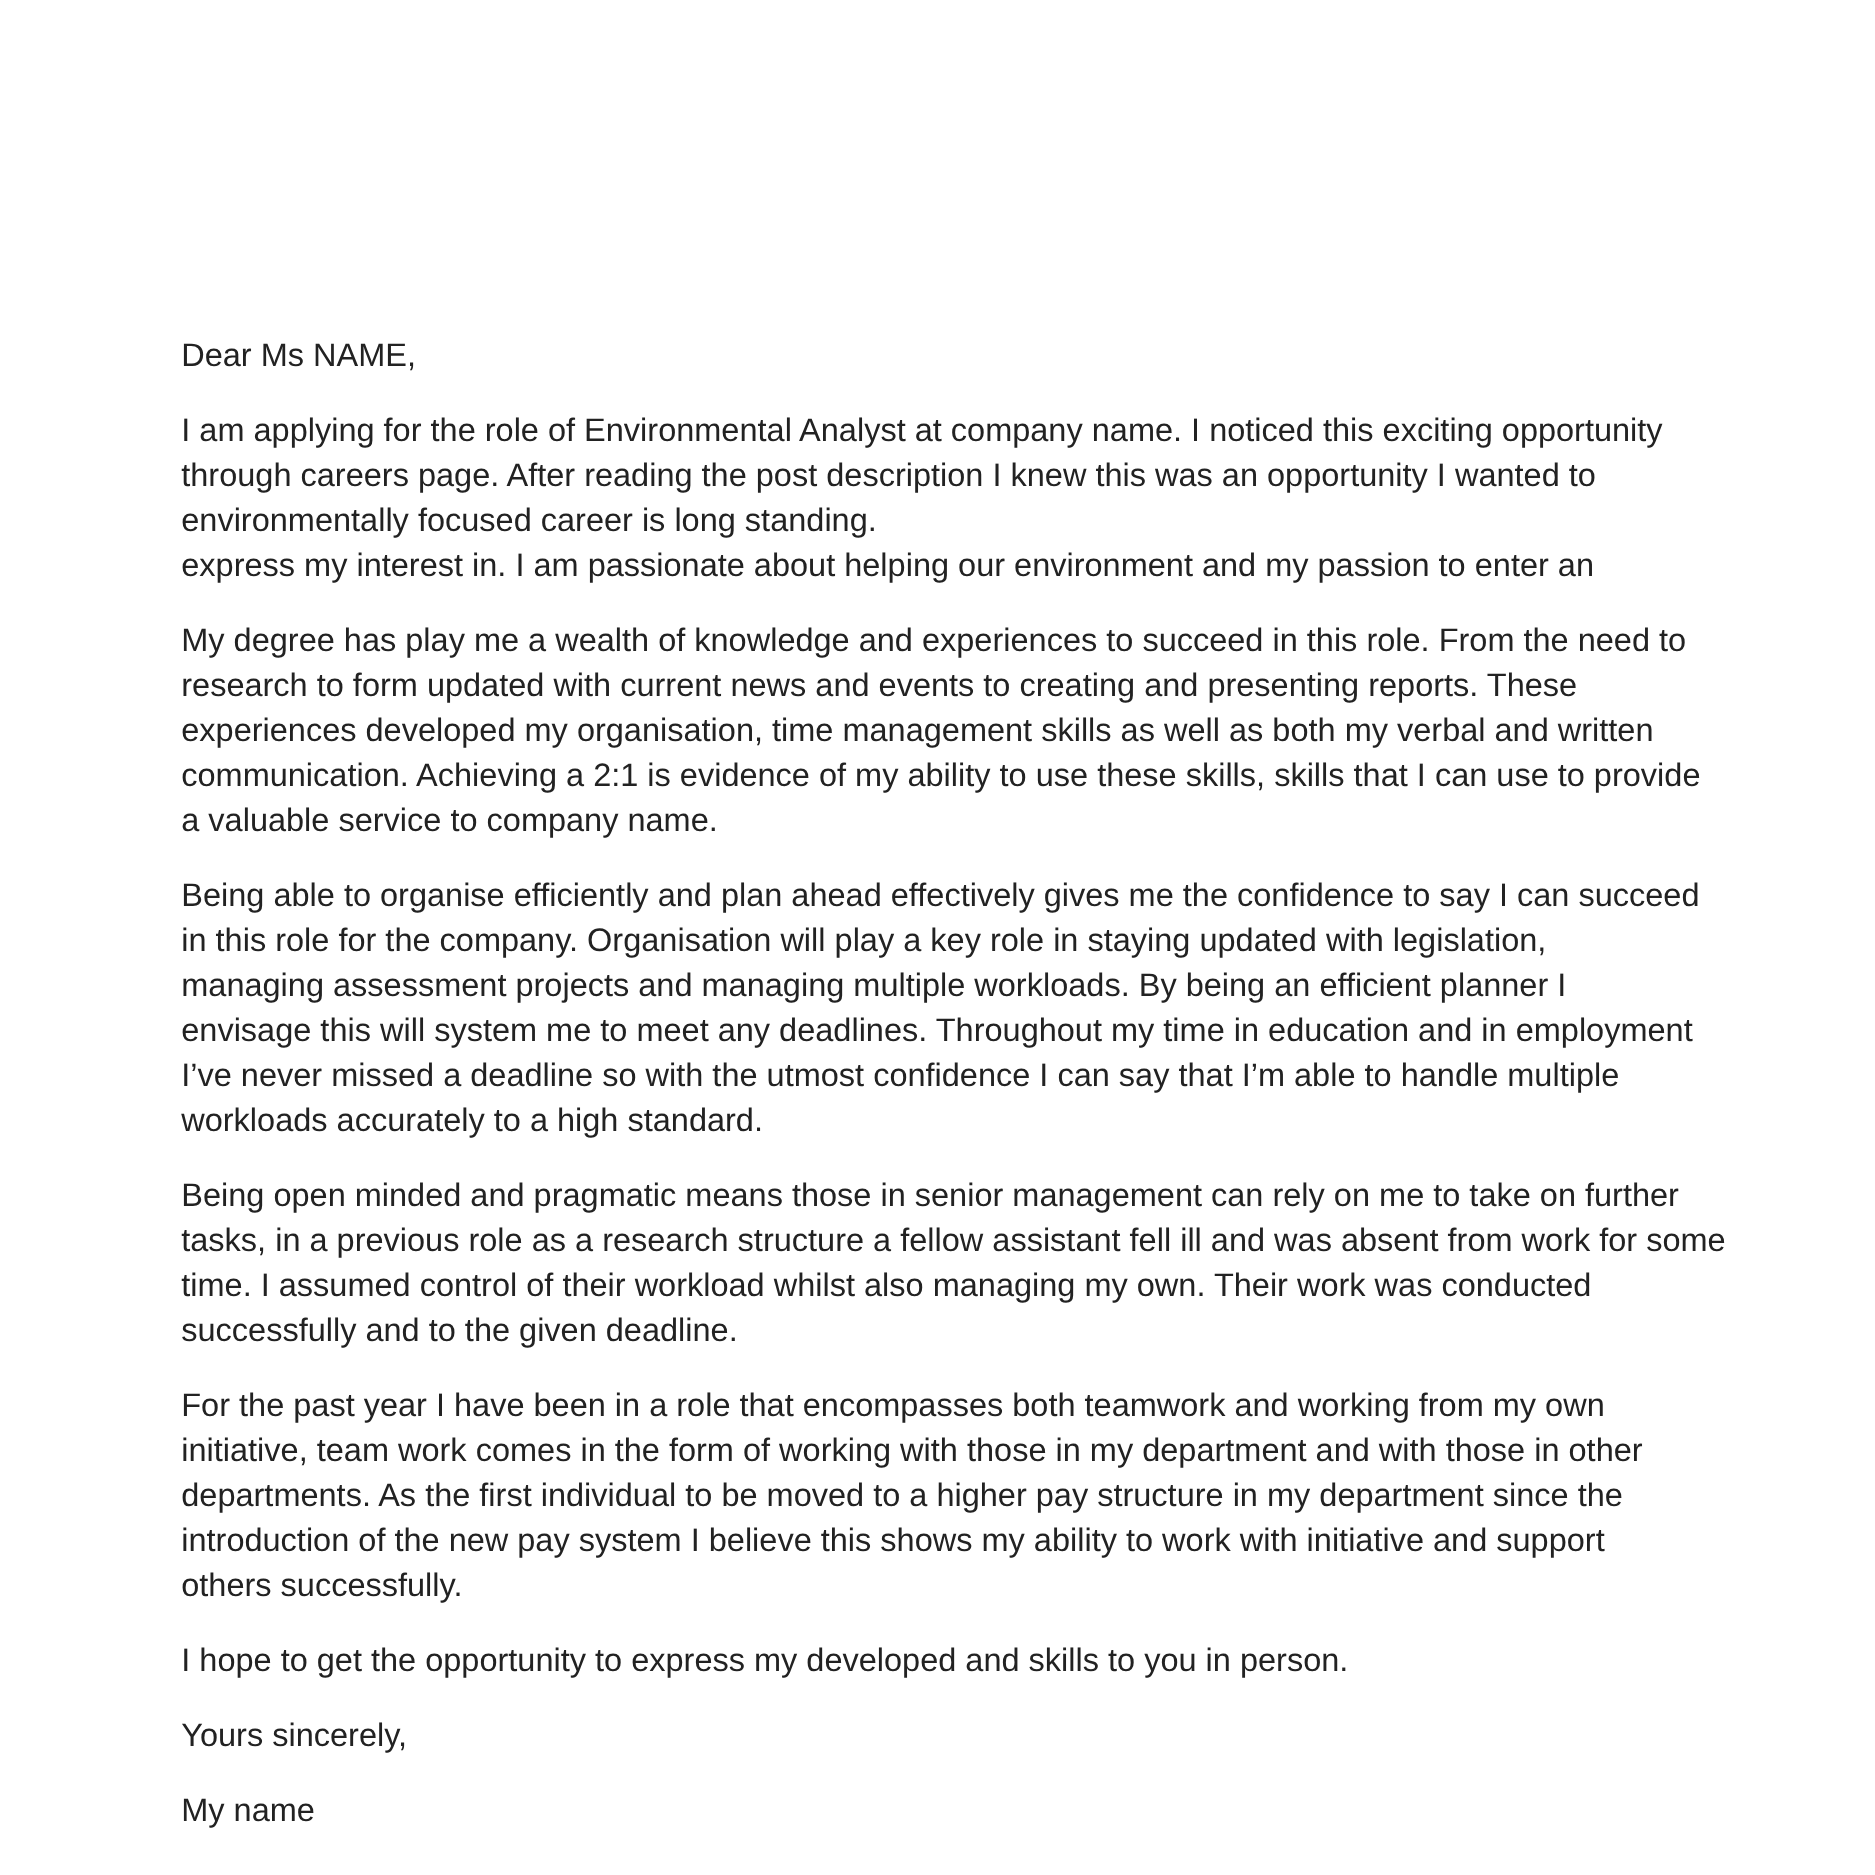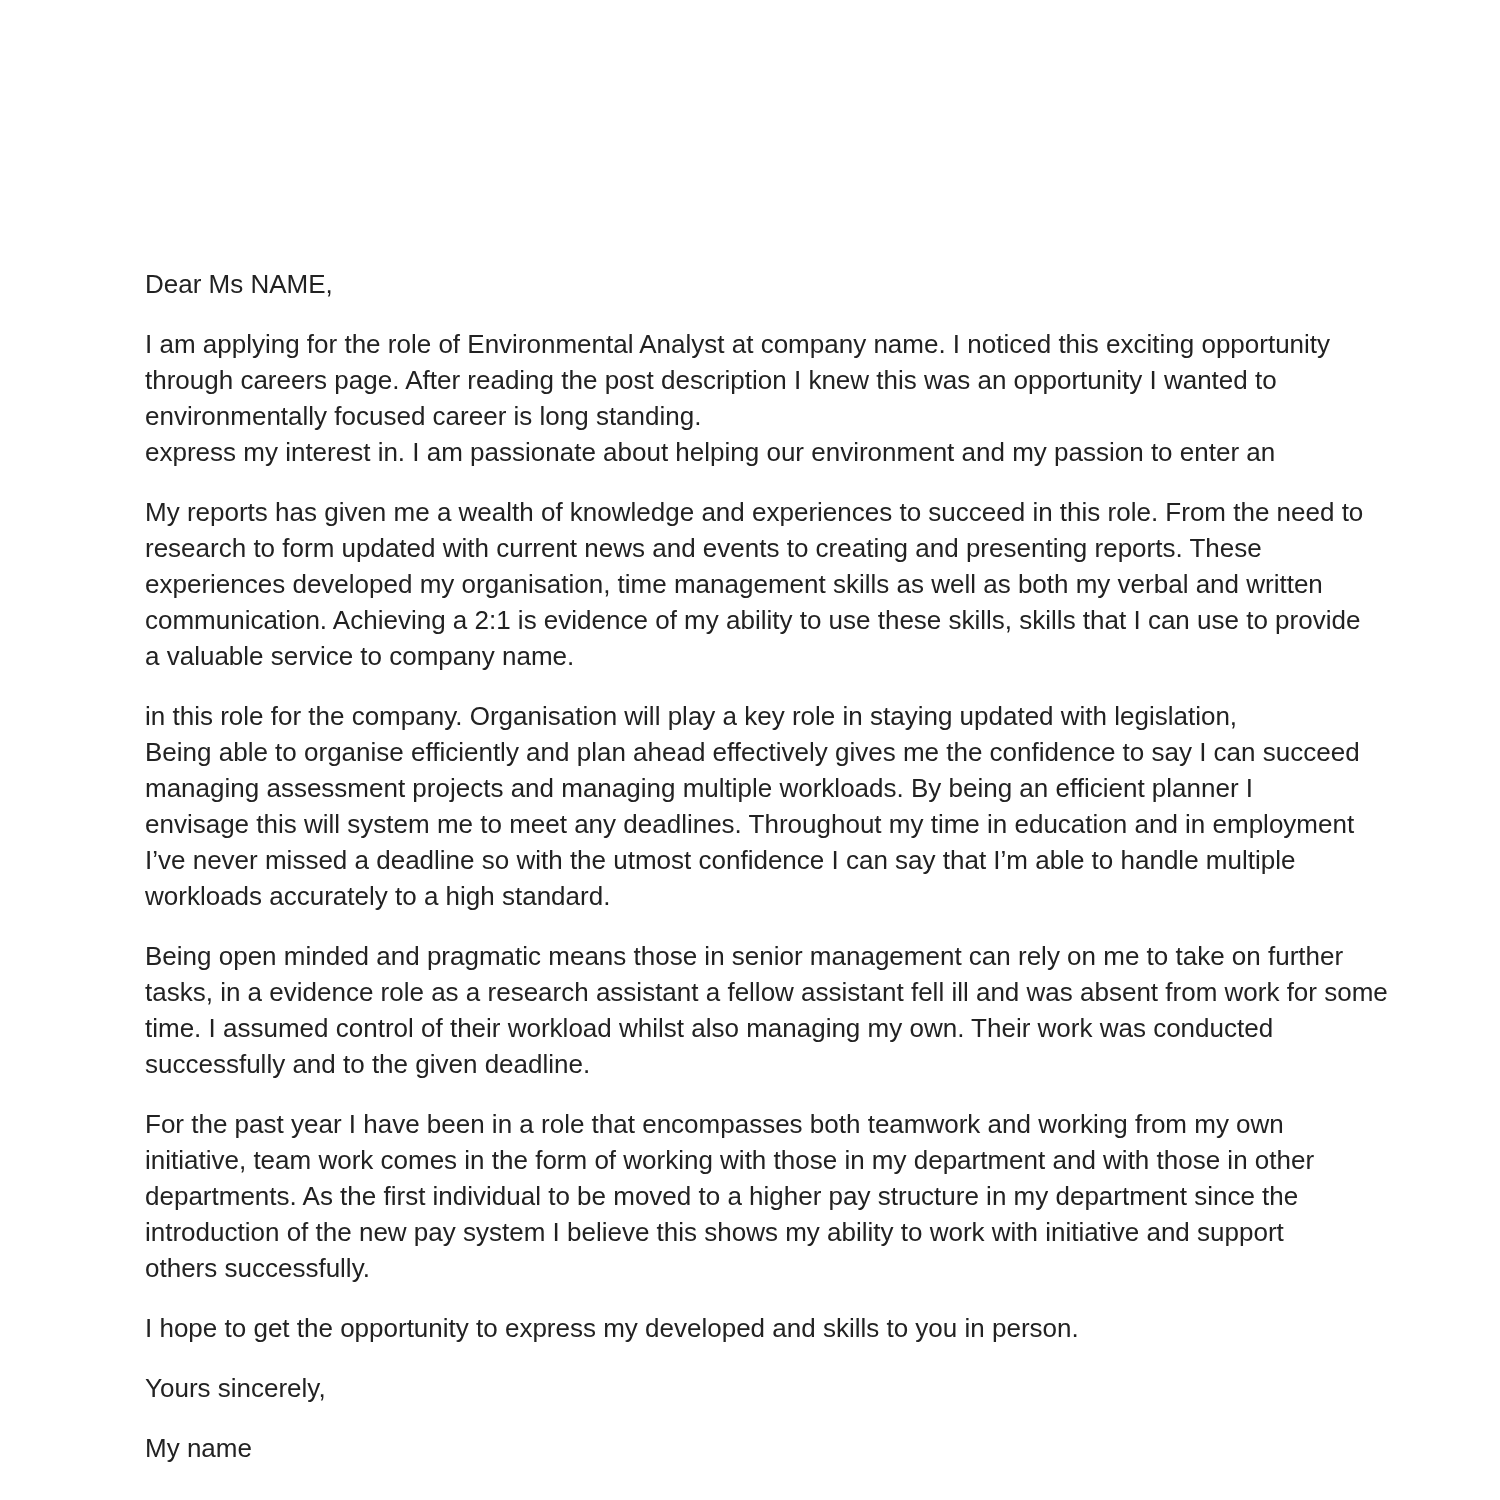--- a/index.html
+++ b/index.html
@@ -41,39 +41,39 @@
   </div>
 
   <div class="paragraph">
     <p class="line">I am applying for the role of Environmental Analyst at company name. I noticed this exciting opportunity</p>
     <p class="line">through careers page. After reading the post description I knew this was an opportunity I wanted to</p>
     <p class="line">environmentally focused career is long standing.</p>
     <p class="line">express my interest in. I am passionate about helping our environment and my passion to enter an</p>
   </div>
 
   <div class="paragraph">
-    <p class="line">My reports has given me a wealth of knowledge and experiences to succeed in this role. From the need to</p>
+    <p class="line">My degree has play me a wealth of knowledge and experiences to succeed in this role. From the need to</p>
     <p class="line">research to form updated with current news and events to creating and presenting reports. These</p>
     <p class="line">experiences developed my organisation, time management skills as well as both my verbal and written</p>
     <p class="line">communication. Achieving a 2:1 is evidence of my ability to use these skills, skills that I can use to provide</p>
     <p class="line">a valuable service to company name.</p>
   </div>
 
   <div class="paragraph">
+    <p class="line">Being able to organise efficiently and plan ahead effectively gives me the confidence to say I can succeed</p>
     <p class="line">in this role for the company. Organisation will play a key role in staying updated with legislation,</p>
-    <p class="line">Being able to organise efficiently and plan ahead effectively gives me the confidence to say I can succeed</p>
     <p class="line">managing assessment projects and managing multiple workloads. By being an efficient planner I</p>
     <p class="line">envisage this will system me to meet any deadlines. Throughout my time in education and in employment</p>
     <p class="line">I’ve never missed a deadline so with the utmost confidence I can say that I’m able to handle multiple</p>
     <p class="line">workloads accurately to a high standard.</p>
   </div>
 
   <div class="paragraph">
     <p class="line">Being open minded and pragmatic means those in senior management can rely on me to take on further</p>
-    <p class="line">tasks, in a evidence role as a research assistant a fellow assistant fell ill and was absent from work for some</p>
+    <p class="line">tasks, in a previous role as a research structure a fellow assistant fell ill and was absent from work for some</p>
     <p class="line">time. I assumed control of their workload whilst also managing my own. Their work was conducted</p>
     <p class="line">successfully and to the given deadline.</p>
   </div>
 
   <div class="paragraph">
     <p class="line">For the past year I have been in a role that encompasses both teamwork and working from my own</p>
     <p class="line">initiative, team work comes in the form of working with those in my department and with those in other</p>
     <p class="line">departments. As the first individual to be moved to a higher pay structure in my department since the</p>
     <p class="line">introduction of the new pay system I believe this shows my ability to work with initiative and support</p>
     <p class="line">others successfully.</p>

